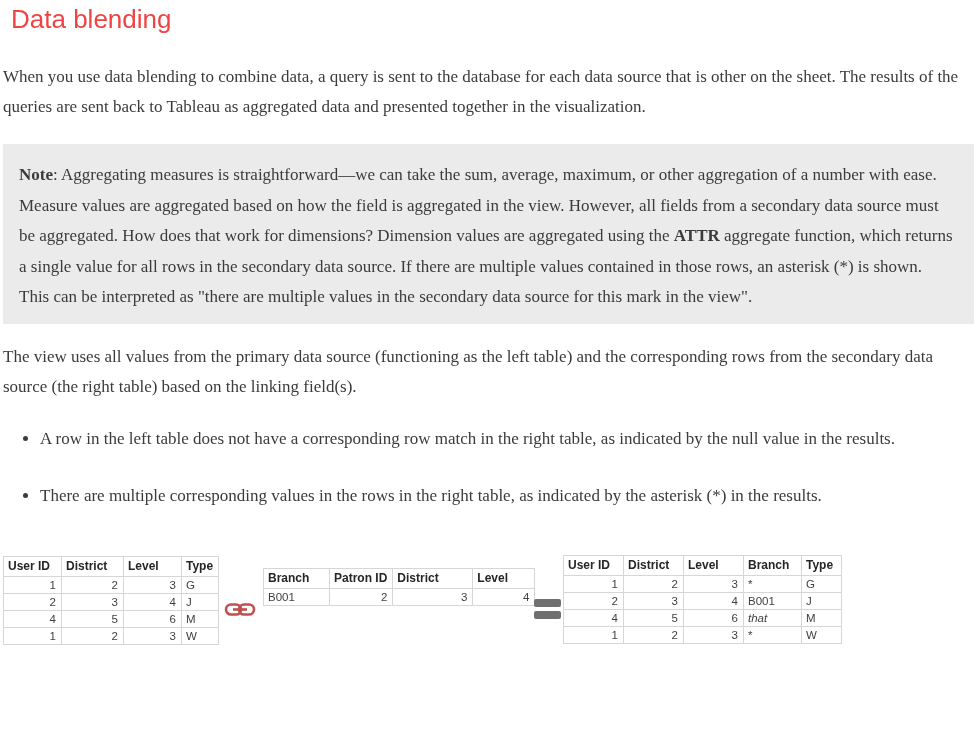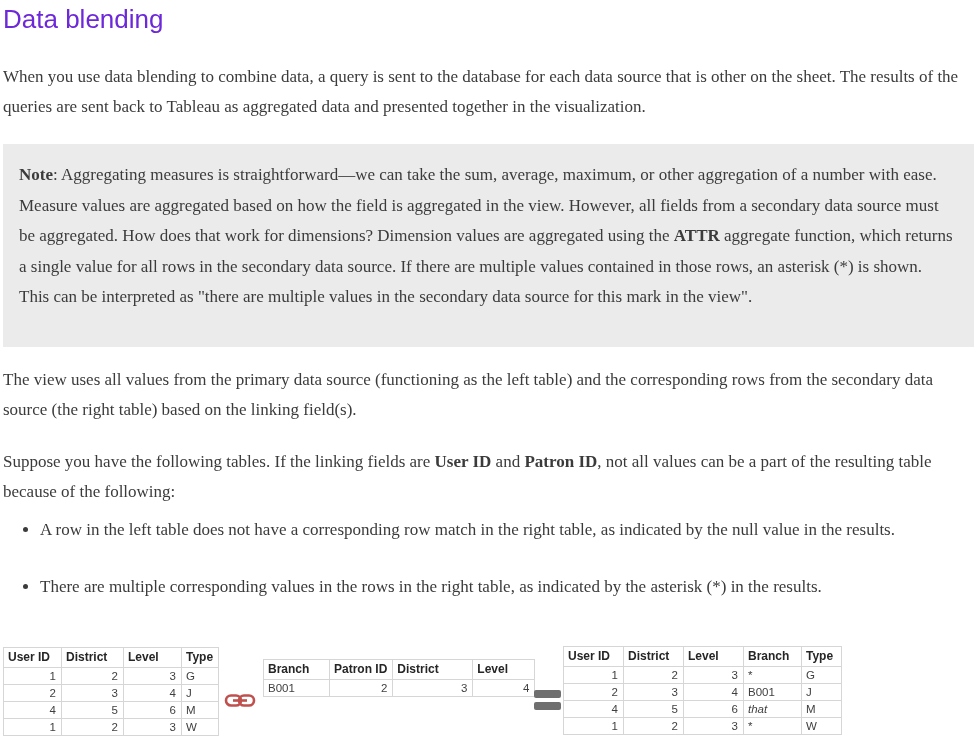--- a/index.html
+++ b/index.html
@@ -6,27 +6,27 @@
   html, body { margin: 0; padding: 0; background: #ffffff; }
   body {
     width: 977px; height: 754px; overflow: hidden;
     font-family: "Liberation Serif", "DejaVu Serif", serif;
     color: #3b3b3b;
   }
   .page { padding: 2px 3px 0 3px; }
 
   h1.page-title {
     font-family: "Liberation Sans", "DejaVu Sans", sans-serif;
-    font-size: 26px; font-weight: 400; color: #6d28d9;
-    margin: 2px 0 27px 0; letter-spacing: 0;
+    font-size: 26px; font-weight: 400; color: #ef4444;
+    margin: 2px 0 27px 8px; letter-spacing: 0;
   }
   p { font-size: 17px; line-height: 30px; margin: 0 0 22px 0; }
   .note-box {
     background: #ebebeb; margin: 0 0 18px 0;
-    padding: 16px 18px 34px 16px;
+    padding: 16px 18px 11px 16px;
     font-size: 17px; line-height: 30.5px;
   }
   .bold { font-weight: bold; }
   .suppose-paragraph { margin-bottom: 8px; }
   ul.reasons-list { margin: 0 0 0 0; padding: 0 0 0 37px; }
   ul.reasons-list li { font-size: 17px; line-height: 30px; margin-bottom: 27px; }
   ul.reasons-list li:last-child { margin-bottom: 0; }
 
   
   .tables-strip { position: relative; height: 99px; margin-top: 37px; }
@@ -79,23 +79,20 @@
   <h1 class="page-title">Data blending</h1>
 
   <p class="intro-paragraph">When you use data blending to combine data, a query is sent to the database for each data source that is other on the sheet. The results of the queries are sent back to Tableau as aggregated data and presented together in the visualization.</p>
 
   <div class="note-box">
     <span class="bold">Note</span><span>: Aggregating measures is straightforward—we can take the sum, average, maximum, or other aggregation of a number with ease. Measure values are aggregated based on how the field is aggregated in the view. However, all fields from a secondary data source must be aggregated. How does that work for dimensions? Dimension values are aggregated using the </span><span class="bold">ATTR</span><span> aggregate function, which returns a single value for all rows in the secondary data source. If there are multiple values contained in those rows, an asterisk (*) is shown. This can be interpreted as "there are multiple values in the secondary data source for this mark in the view".</span>
   </div>
 
   <p class="view-paragraph">The view uses all values from the primary data source (functioning as the left table) and the corresponding rows from the secondary data source (the right table) based on the linking field(s).</p>
 
-  <p class="suppose-paragraph">
-    <span>Suppose you have the following tables. If the linking fields are </span><span class="bold">User ID</span><span> and </span><span class="bold">Patron ID</span><span>, not all values can be a part of the resulting table because of the following:</span>
-  </p>
 
   <ul class="reasons-list">
     <li>A row in the left table does not have a corresponding row match in the right table, as indicated by the null value in the results.</li>
     <li>There are multiple corresponding values in the rows in the right table, as indicated by the asterisk (*) in the results.</li>
   </ul>
 
   <div class="tables-strip">
 
     <div class="primary-table-wrap">
       <table class="x-table">

